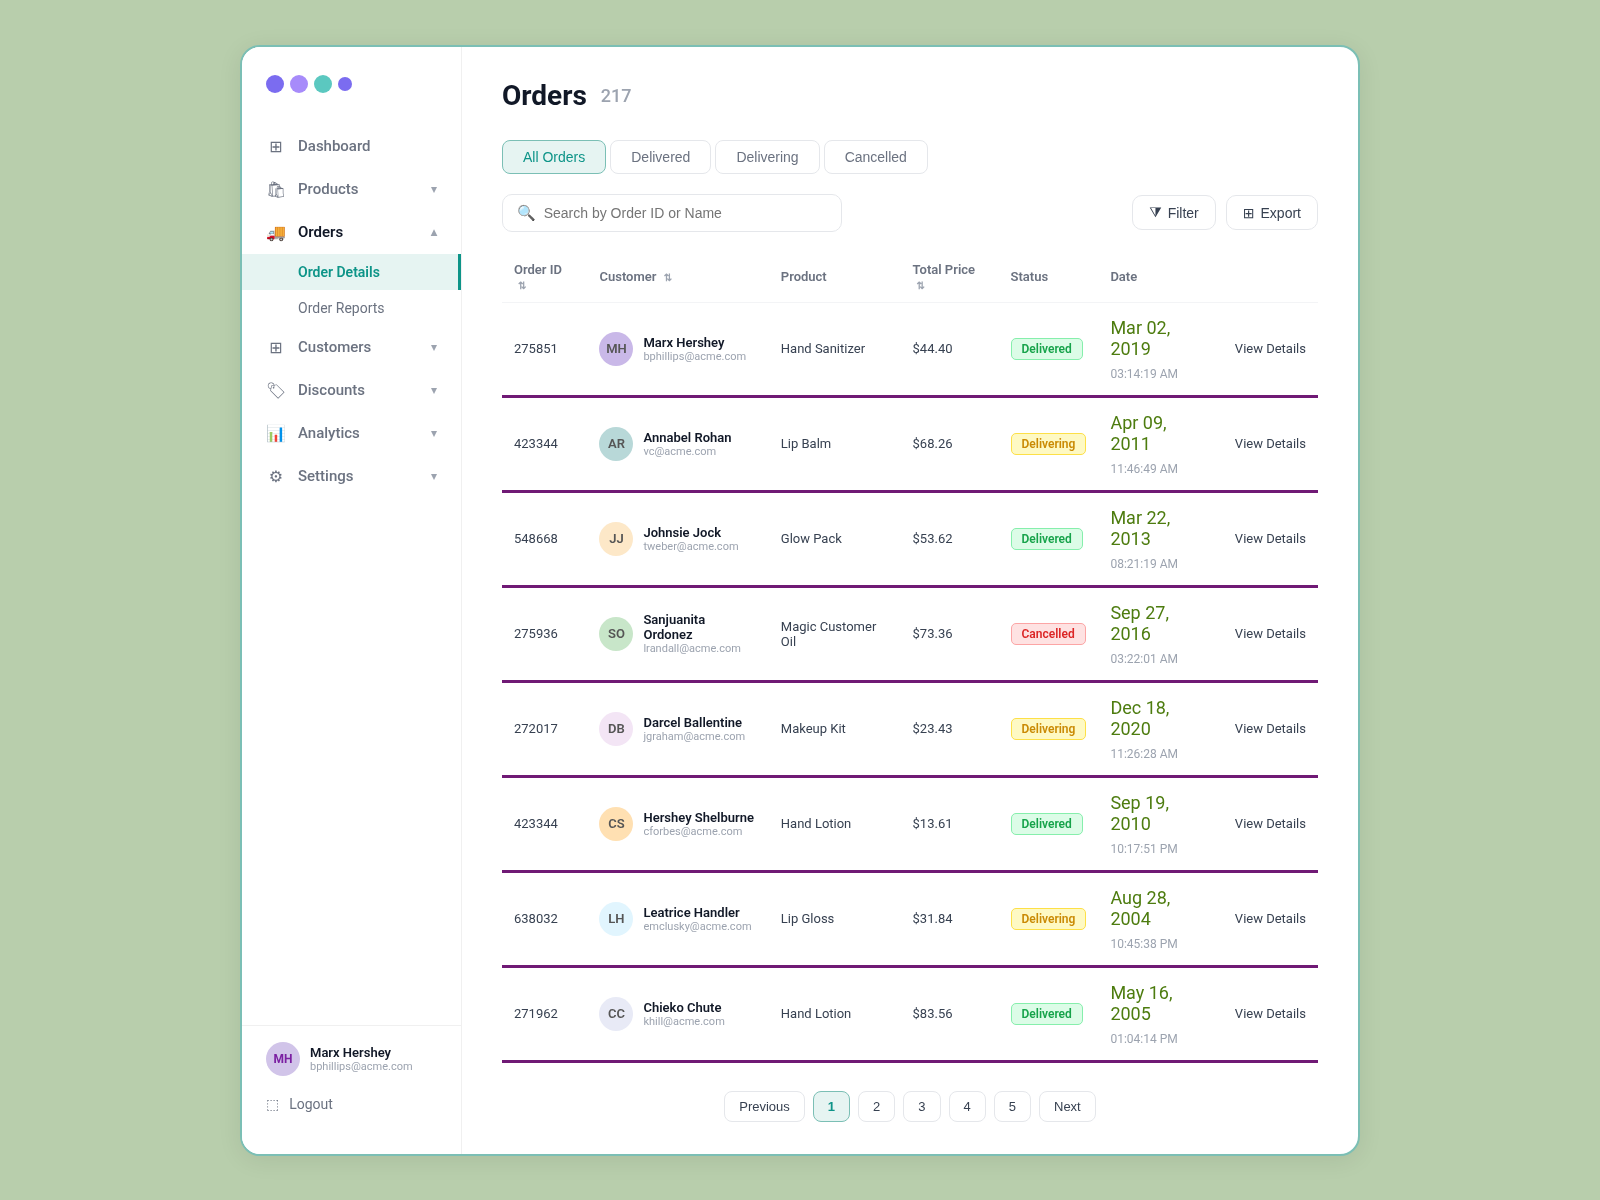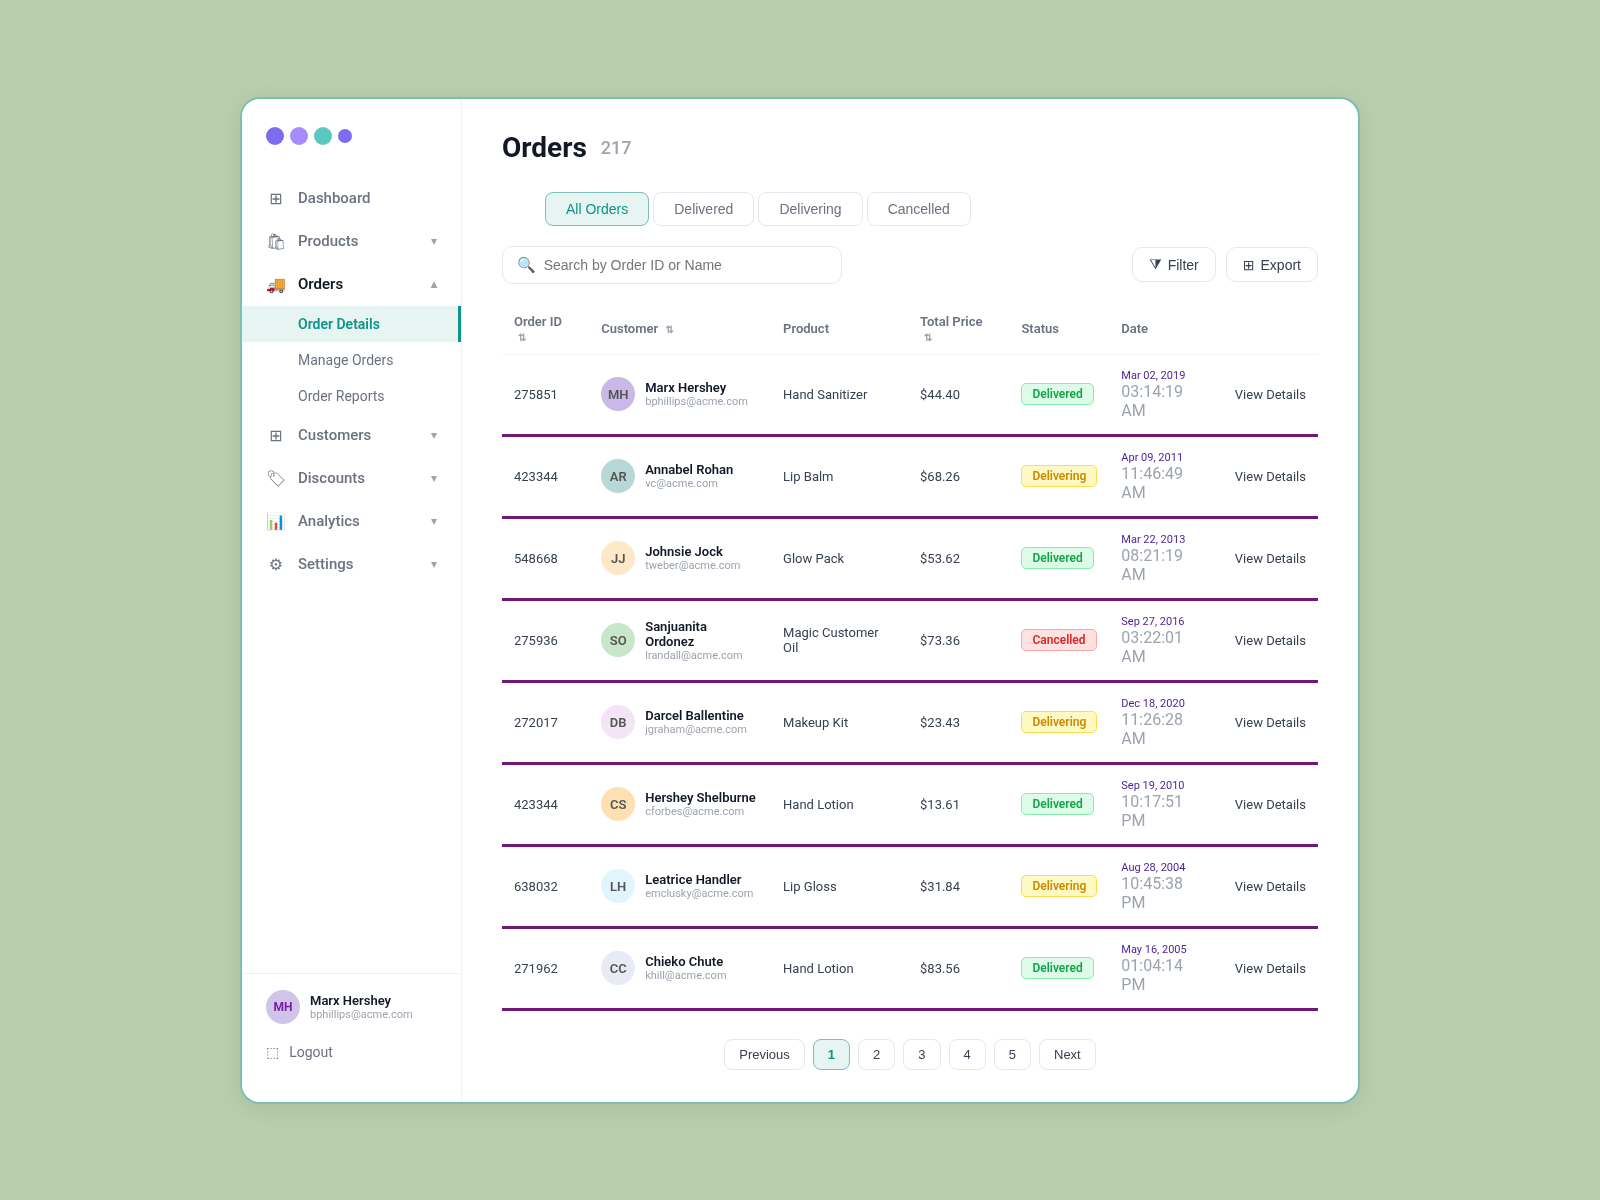--- a/index.html
+++ b/index.html
@@ -162,21 +162,20 @@
       color: #6b7280;
       background: white;
     }
     .tab:not(.tab-active) {
       border-color: #e5e7eb;
     }
     .tab.tab-active {
       background: #e6f4f2;
       color: #0d9488;
       border-color: #7bbfb5;
-      margin-left: 43px;
     }
 
     
     .search-actions-row {
       display: flex;
       align-items: center;
       justify-content: space-between;
       margin-bottom: 20px;
     }
     .search-box {
@@ -270,22 +269,22 @@
     .status-cancelled { background: #fee2e2; color: #dc2626; border: 1px solid #fca5a5; }
 
     .view-details-btn {
       color: #374151;
       font-size: 13px;
       cursor: pointer;
       white-space: nowrap;
       margin-top: 44px;
     }
 
-    .date-cell .date-main { font-size: 11px; color: #4c1d95; }
-    .date-cell .date-time { font-size: 16px; color: #9ca3af; }
+    .date-cell .date-main { font-size: 18px; color: #4d7c0f; }
+    .date-cell .date-time { font-size: 12px; color: #9ca3af; margin-top: 8px; }
 
     
     .pagination {
       display: flex;
       align-items: flex-end;
       justify-content: center;
       gap: 8px;
       margin-top: 28px;
     }
     .page-btn {
@@ -332,23 +331,20 @@
         <span class="chevron">▾</span>
       </div>
 
       <div class="nav-item active-parent">
         <span class="nav-icon">🚚</span>
         <span>Orders</span>
         <span class="chevron">▴</span>
       </div>
       <div class="nav-sub-item active">
         <span>Order Details</span>
-      </div>
-      <div class="nav-sub-item">
-        <span>Manage Orders</span>
       </div>
       <div class="nav-sub-item">
         <span>Order Reports</span>
       </div>
 
       <div class="nav-item">
         <span class="nav-icon">⊞</span>
         <span>Customers</span>
         <span class="chevron">▾</span>
       </div>

